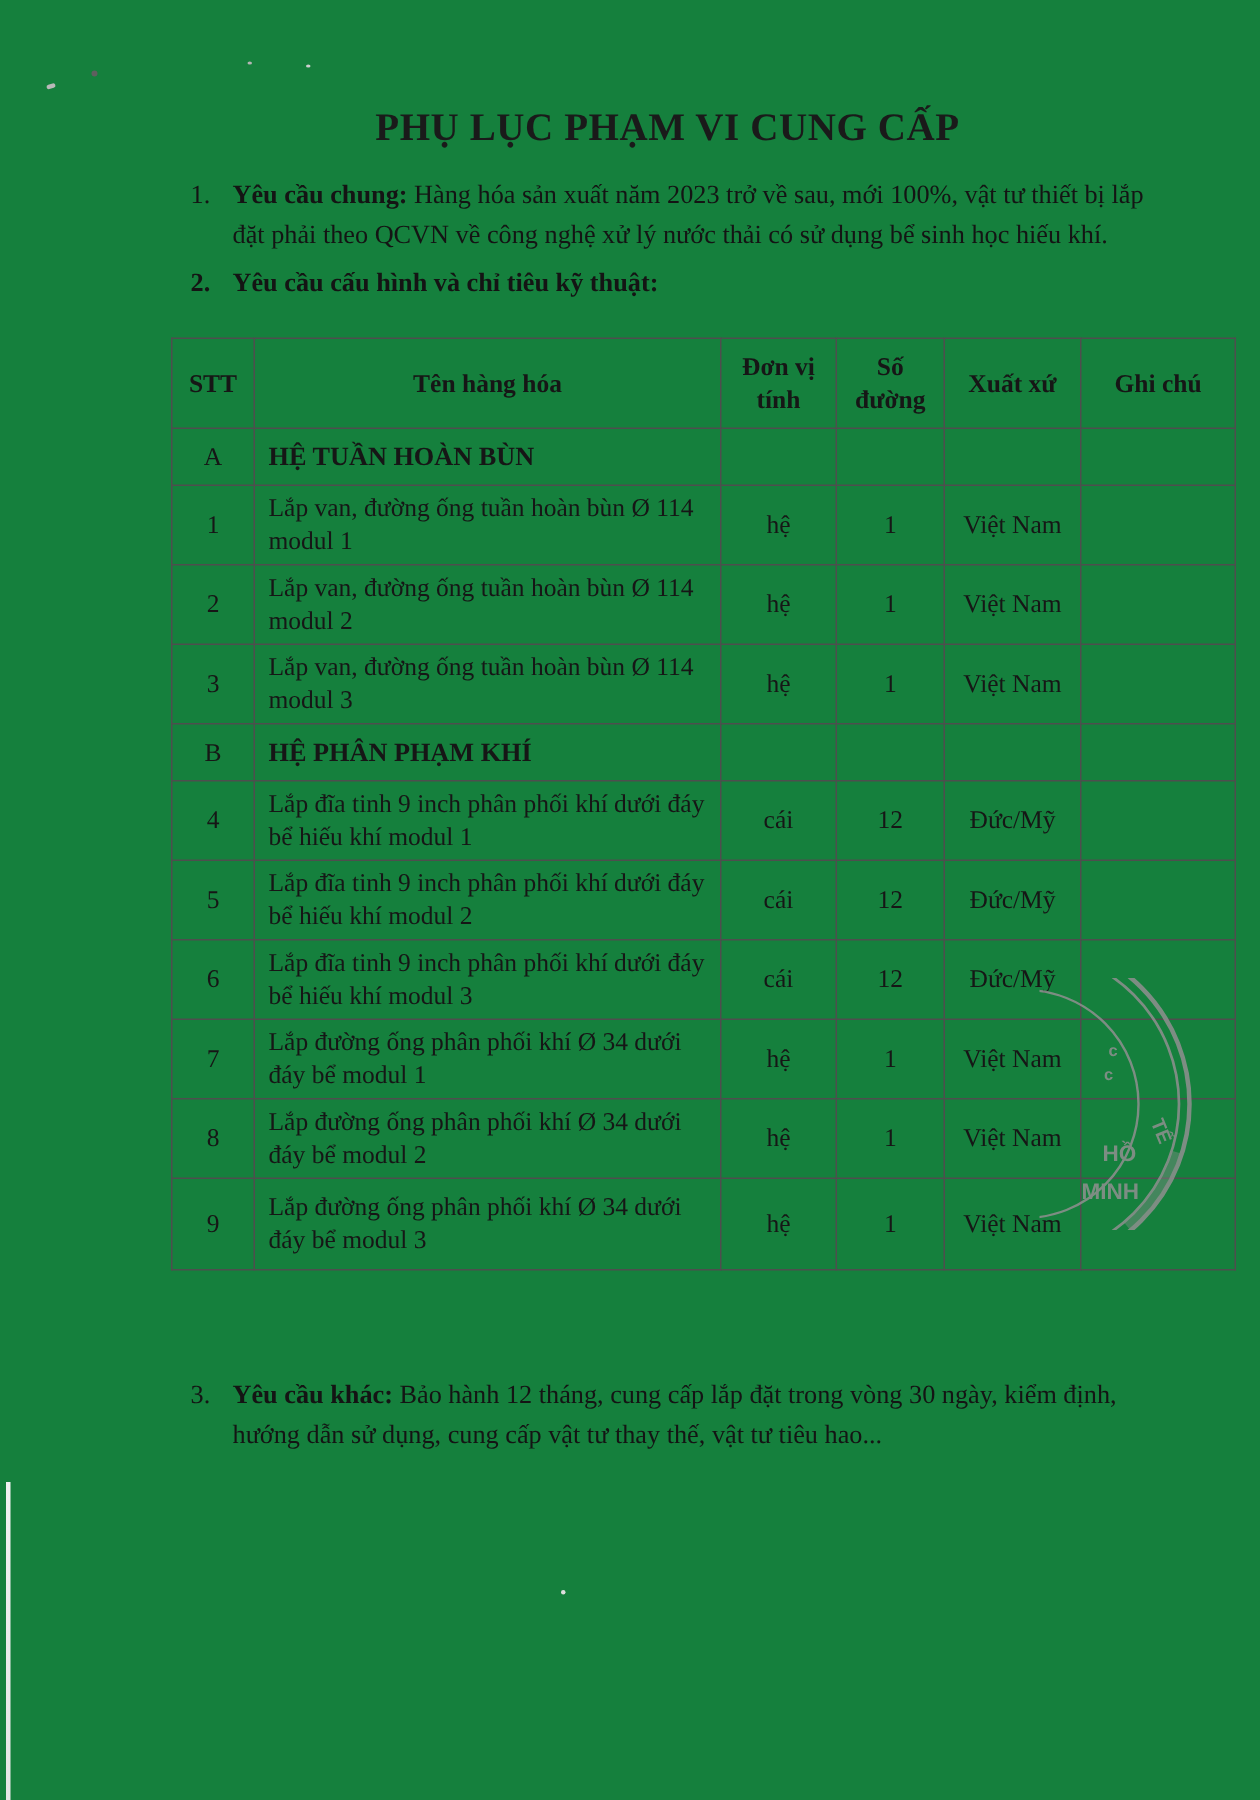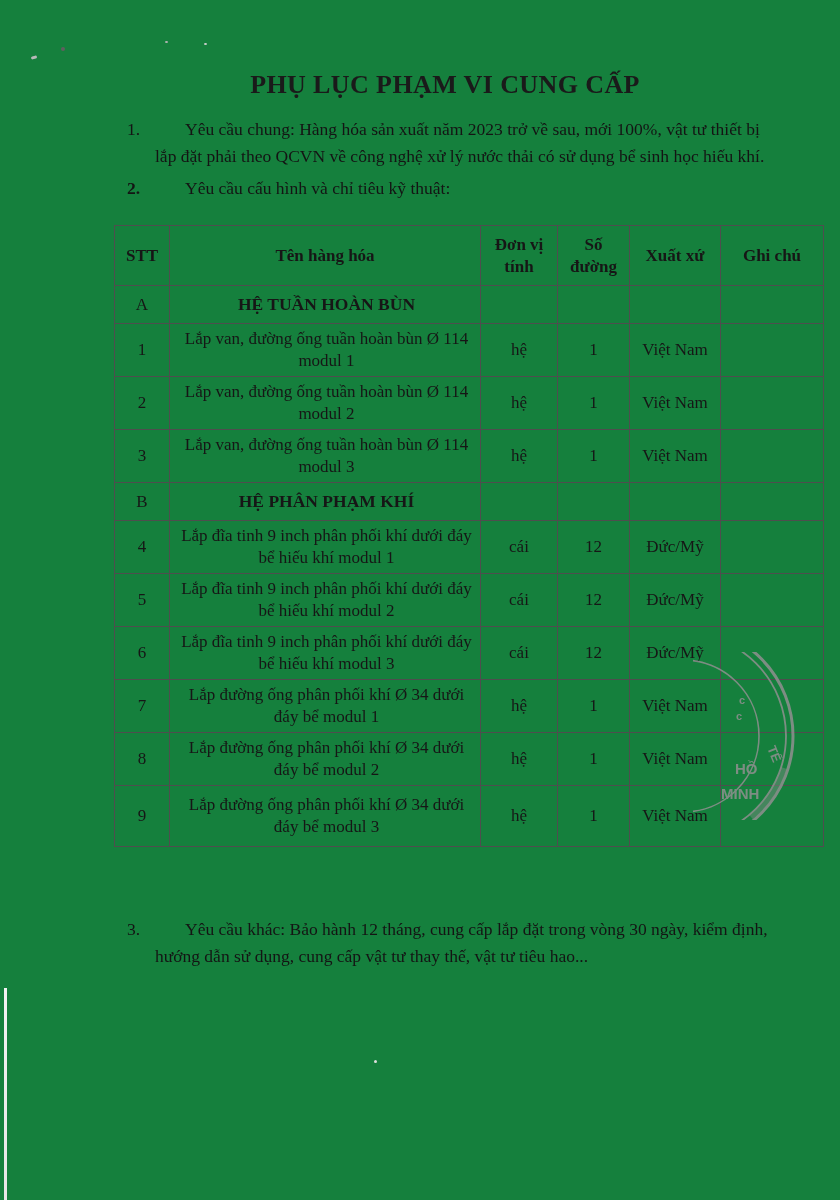--- a/index.html
+++ b/index.html
@@ -39,21 +39,21 @@
   .req-top { top: 116px; }
   .req-bottom { top: 916px; }
   .req-item { display: flex; align-items: flex-start; }
   .req-item + .req-item { margin-top: 5px; }
   .req-num {
     flex: 0 0 28px;
     text-align: left;
   }
   .req-num.bold { font-weight: 700; }
   .req-body { flex: 1 1 auto; }
-  .req-label { font-weight: 400; margin-left: 30px; }
+  .req-label { font-weight: 700; }
 
   
   .spec-table {
     position: absolute;
     top: 225px; left: 114px;
     width: 709px;
     border-collapse: collapse;
     table-layout: fixed;
     font-size: 17px;
     color: #161616;
@@ -64,21 +64,21 @@
     vertical-align: middle;
     overflow: hidden;
   }
   .spec-table thead th {
     height: 55px;
     font-weight: 700;
     text-align: center;
     line-height: 1.25;
   }
   .spec-table td { text-align: center; }
-  .spec-table td.c-name { text-align: center; padding-left: 9px; line-height: 1.28; }
+  .spec-table td.c-name { text-align: left; padding-left: 9px; line-height: 1.28; }
   .section-row td { height: 33px; }
   .section-row td.c-name { font-weight: 700; font-size: 17.5px; }
   .item-row td { height: 48px; }
   .item-row:last-child td { height: 56px; }
 
   
   .stamp {
     position: absolute;
     left: 693px; top: 652px;
     width: 130px; height: 168px;

